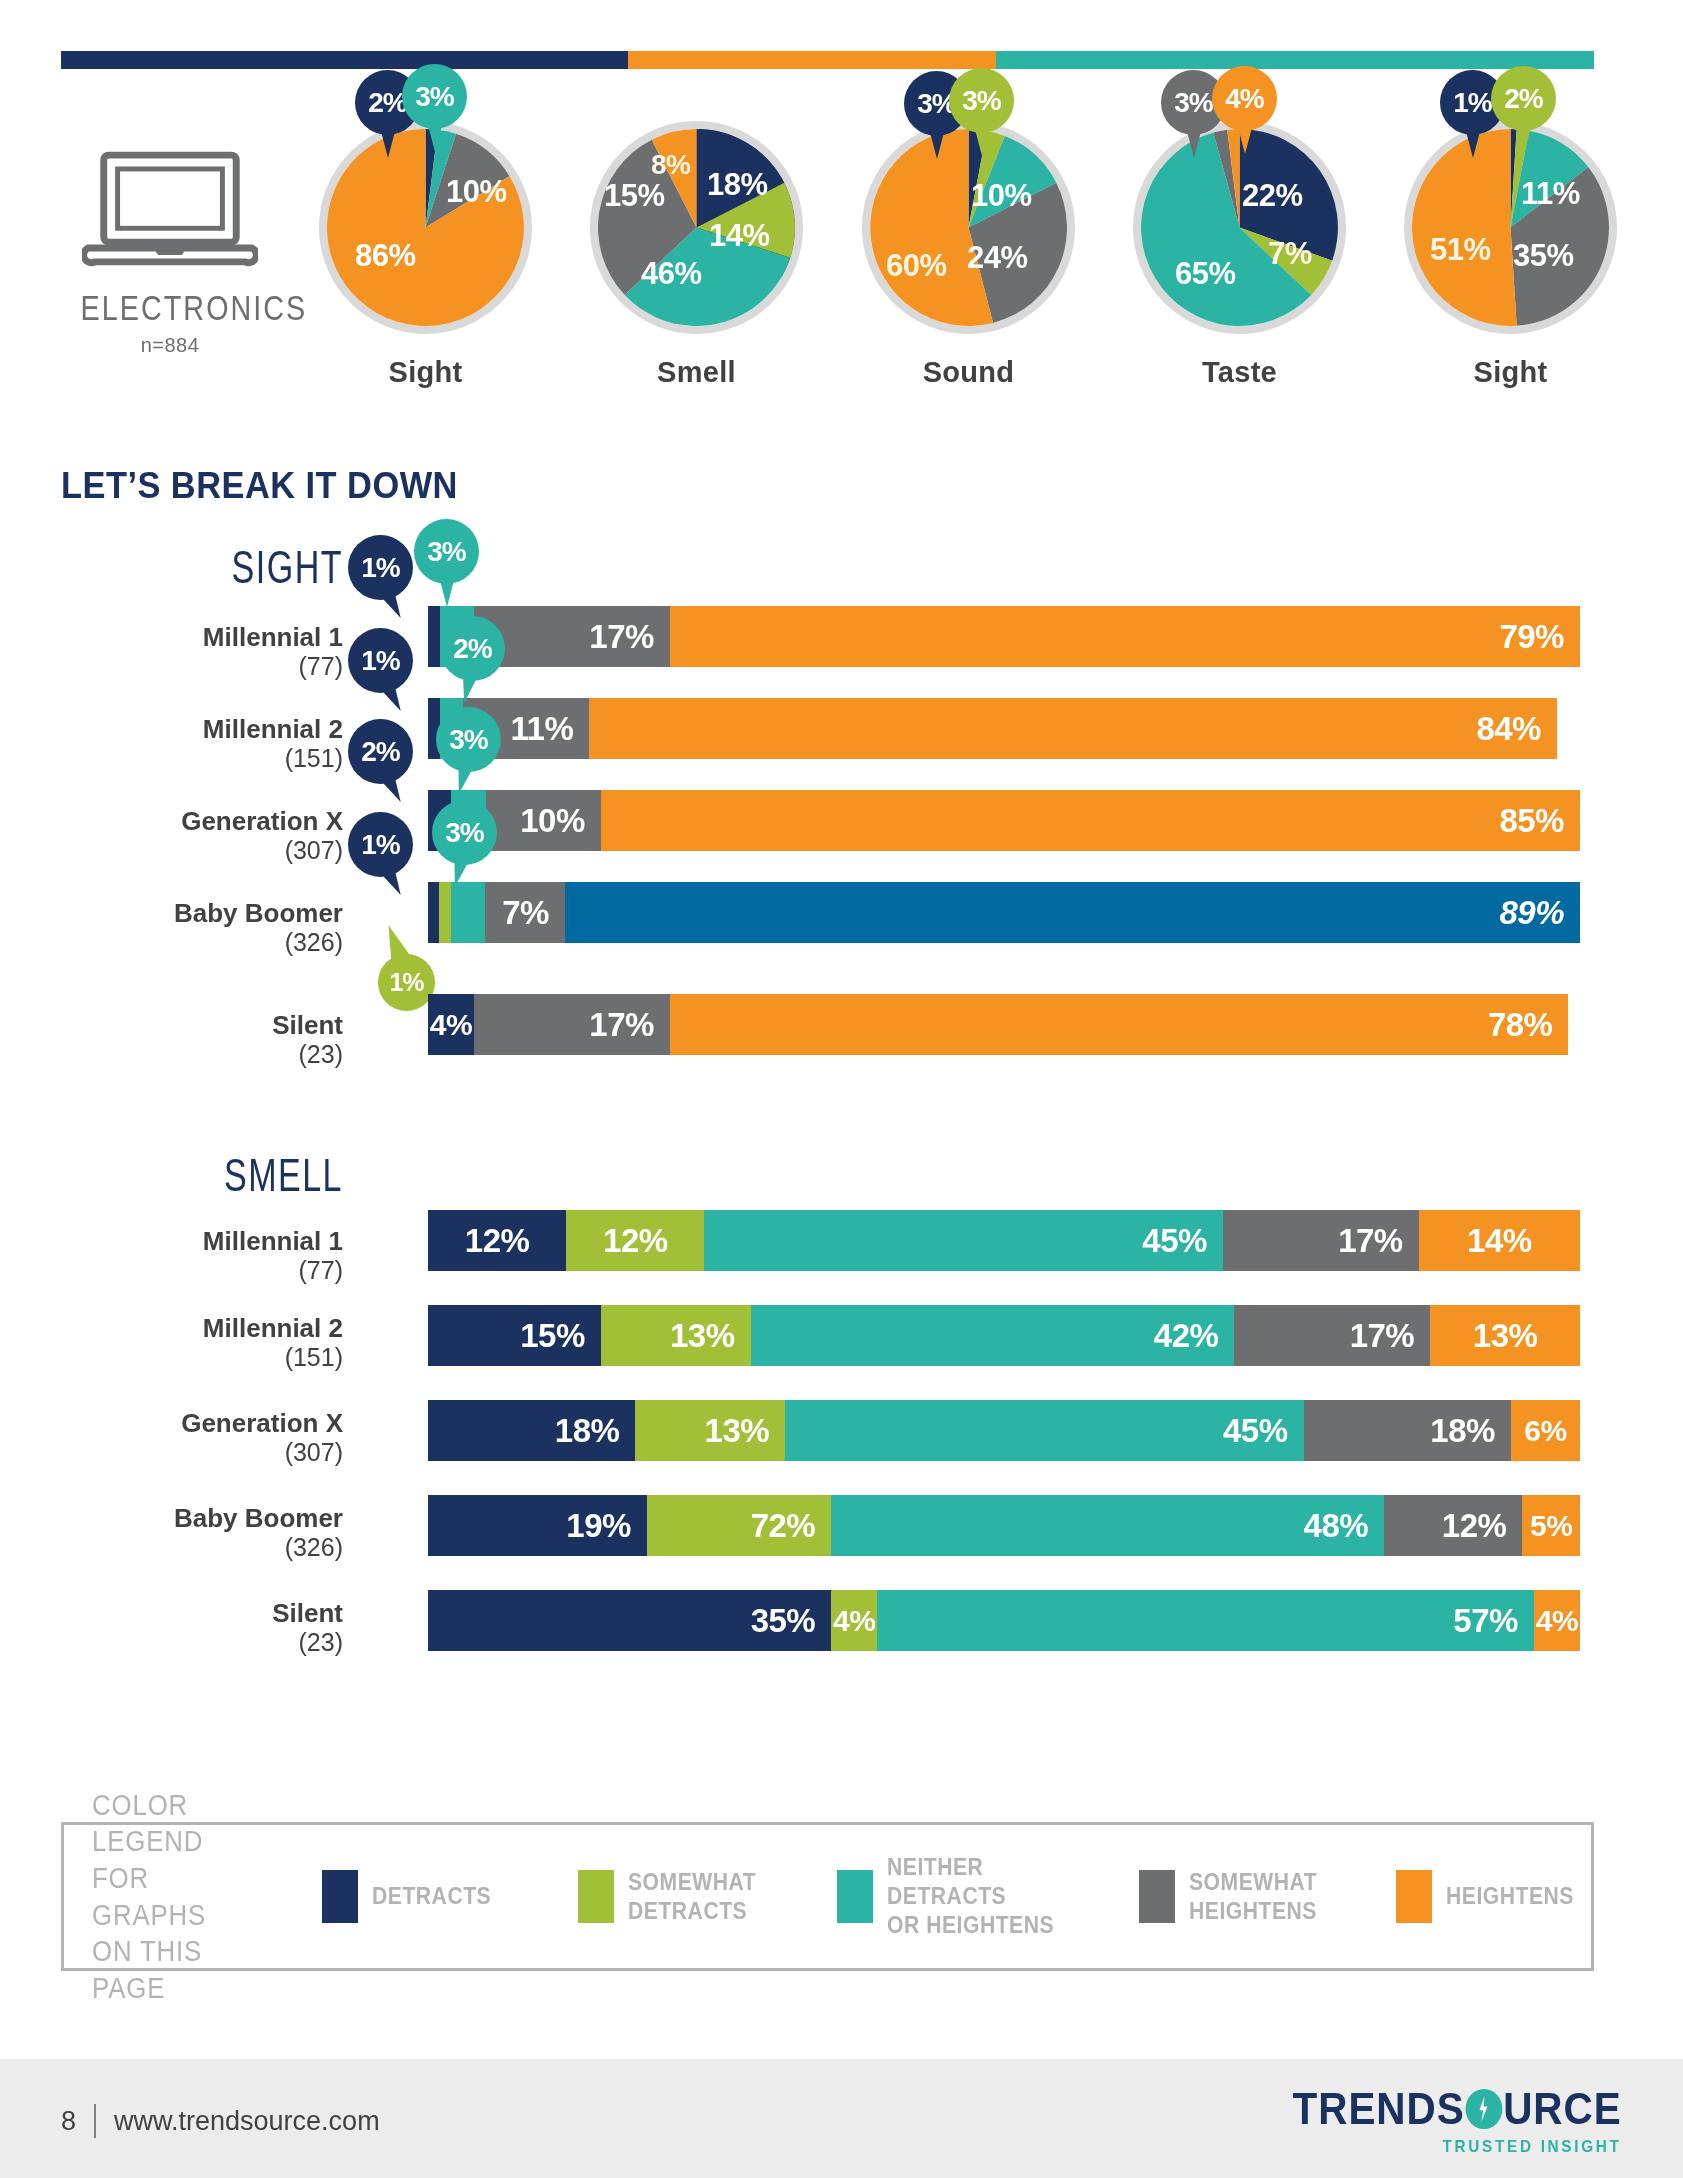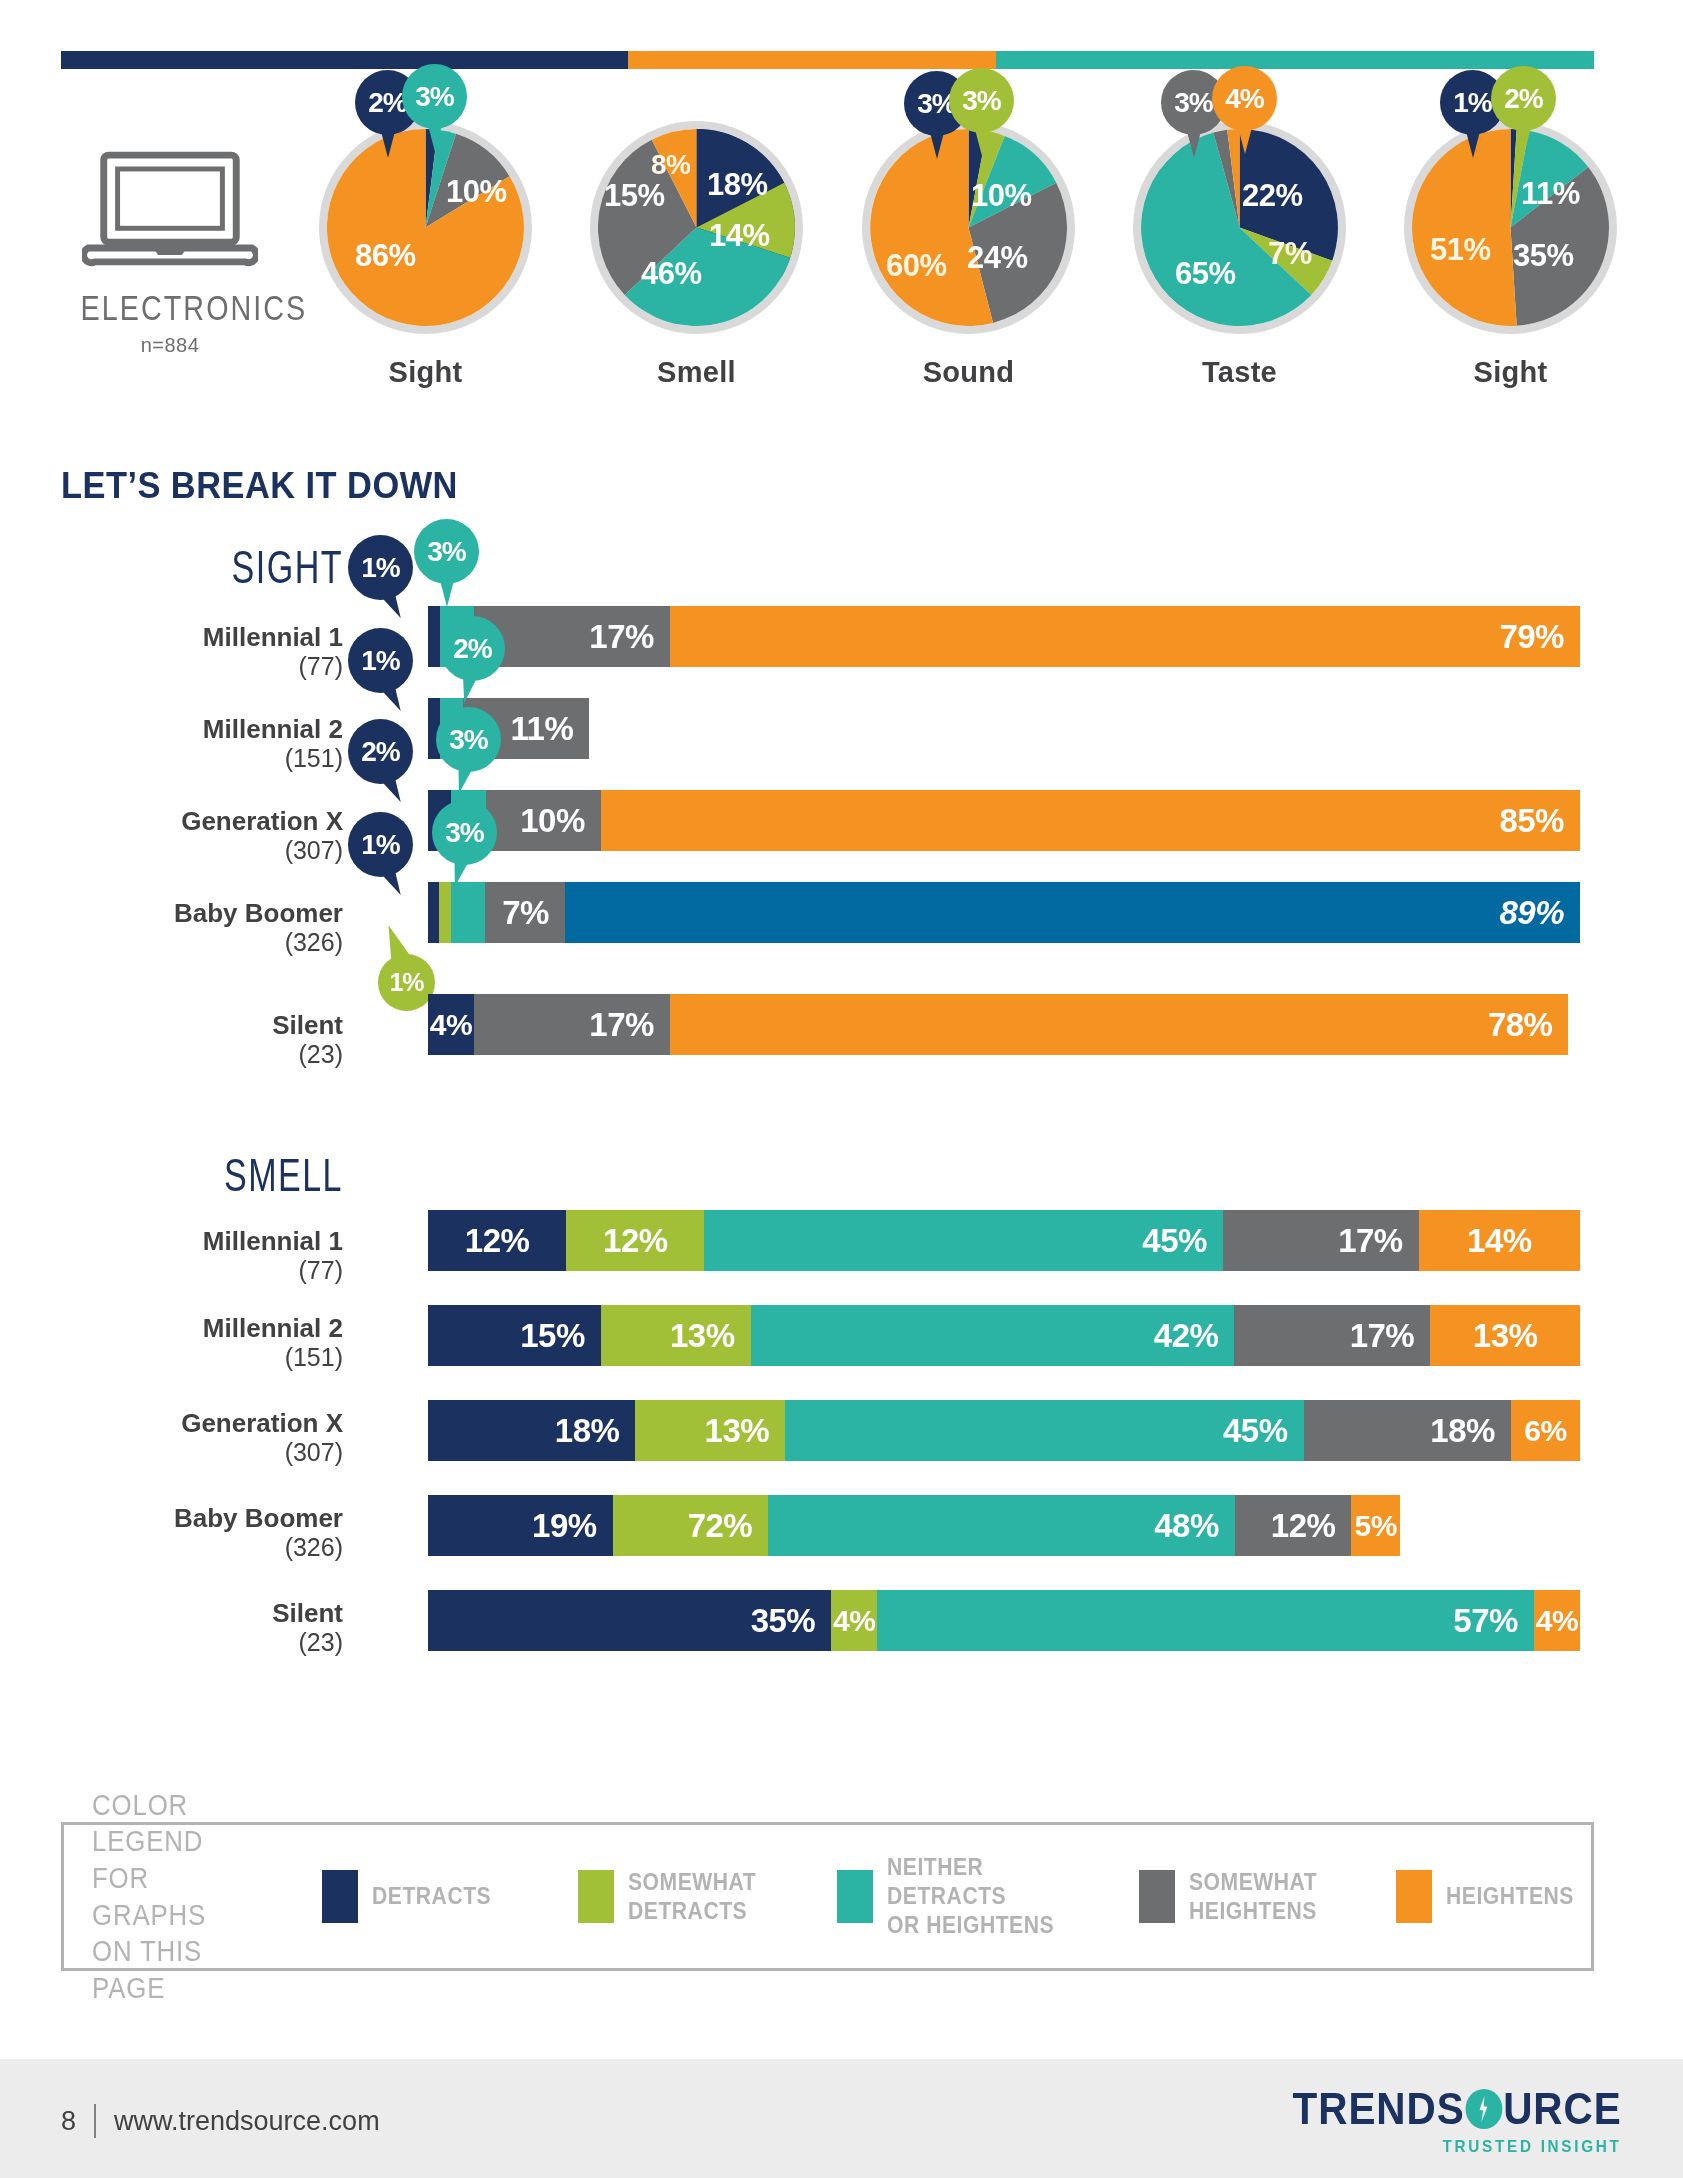--- a/index.html
+++ b/index.html
@@ -323,20 +323,23 @@
     <div class="bulb" style="background:#2bb3a3;">3%</div>
     <div class="tail"></div>
   </div>
 
   <div class="bar" style="left:428px;top:698px;width:1152px;">
     <div class="seg" style="width:1.0%;background:#1b3160;"></div>
     <div class="seg" style="width:2.0%;background:#2bb3a3;"></div>
     <div class="seg right" style="width:11%;background:#6d6e70;">
         <span>11%</span>
       </div>
+    <div class="seg right" style="width:84%;background:#f59322;">
+        <span>84%</span>
+      </div>
   </div>
   <div class="pin" style="left:348px;top:628px;color:#1b3160;">
     <div class="bulb" style="background:#1b3160;">1%</div>
     <div class="tail" style="transform:rotate(-28deg);transform-origin:top center;"></div>
   </div>
   <div class="pin" style="left:440px;top:616px;color:#2bb3a3;">
     <div class="bulb" style="background:#2bb3a3;">2%</div>
     <div class="tail" style="transform:rotate(12deg);transform-origin:top center;"></div>
   </div>
 
@@ -465,21 +468,21 @@
         <span>45%</span>
       </div>
     <div class="seg right" style="width:18%;background:#6d6e70;">
         <span>18%</span>
       </div>
     <div class="seg" style="width:6%;background:#f59322;">
         <span style="font-size:30px;">6%</span>
       </div>
   </div>
 
-  <div class="bar" style="left:428px;top:1495px;width:972px;">
+  <div class="bar" style="left:428px;top:1495px;width:1152px;">
     <div class="seg right" style="width:19%;background:#1b3160;">
         <span>19%</span>
       </div>
     <div class="seg right" style="width:16%;background:#a2c037;">
         <span>72%</span>
       </div>
     <div class="seg right" style="width:48%;background:#2bb3a3;">
         <span>48%</span>
       </div>
     <div class="seg right" style="width:12%;background:#6d6e70;">

